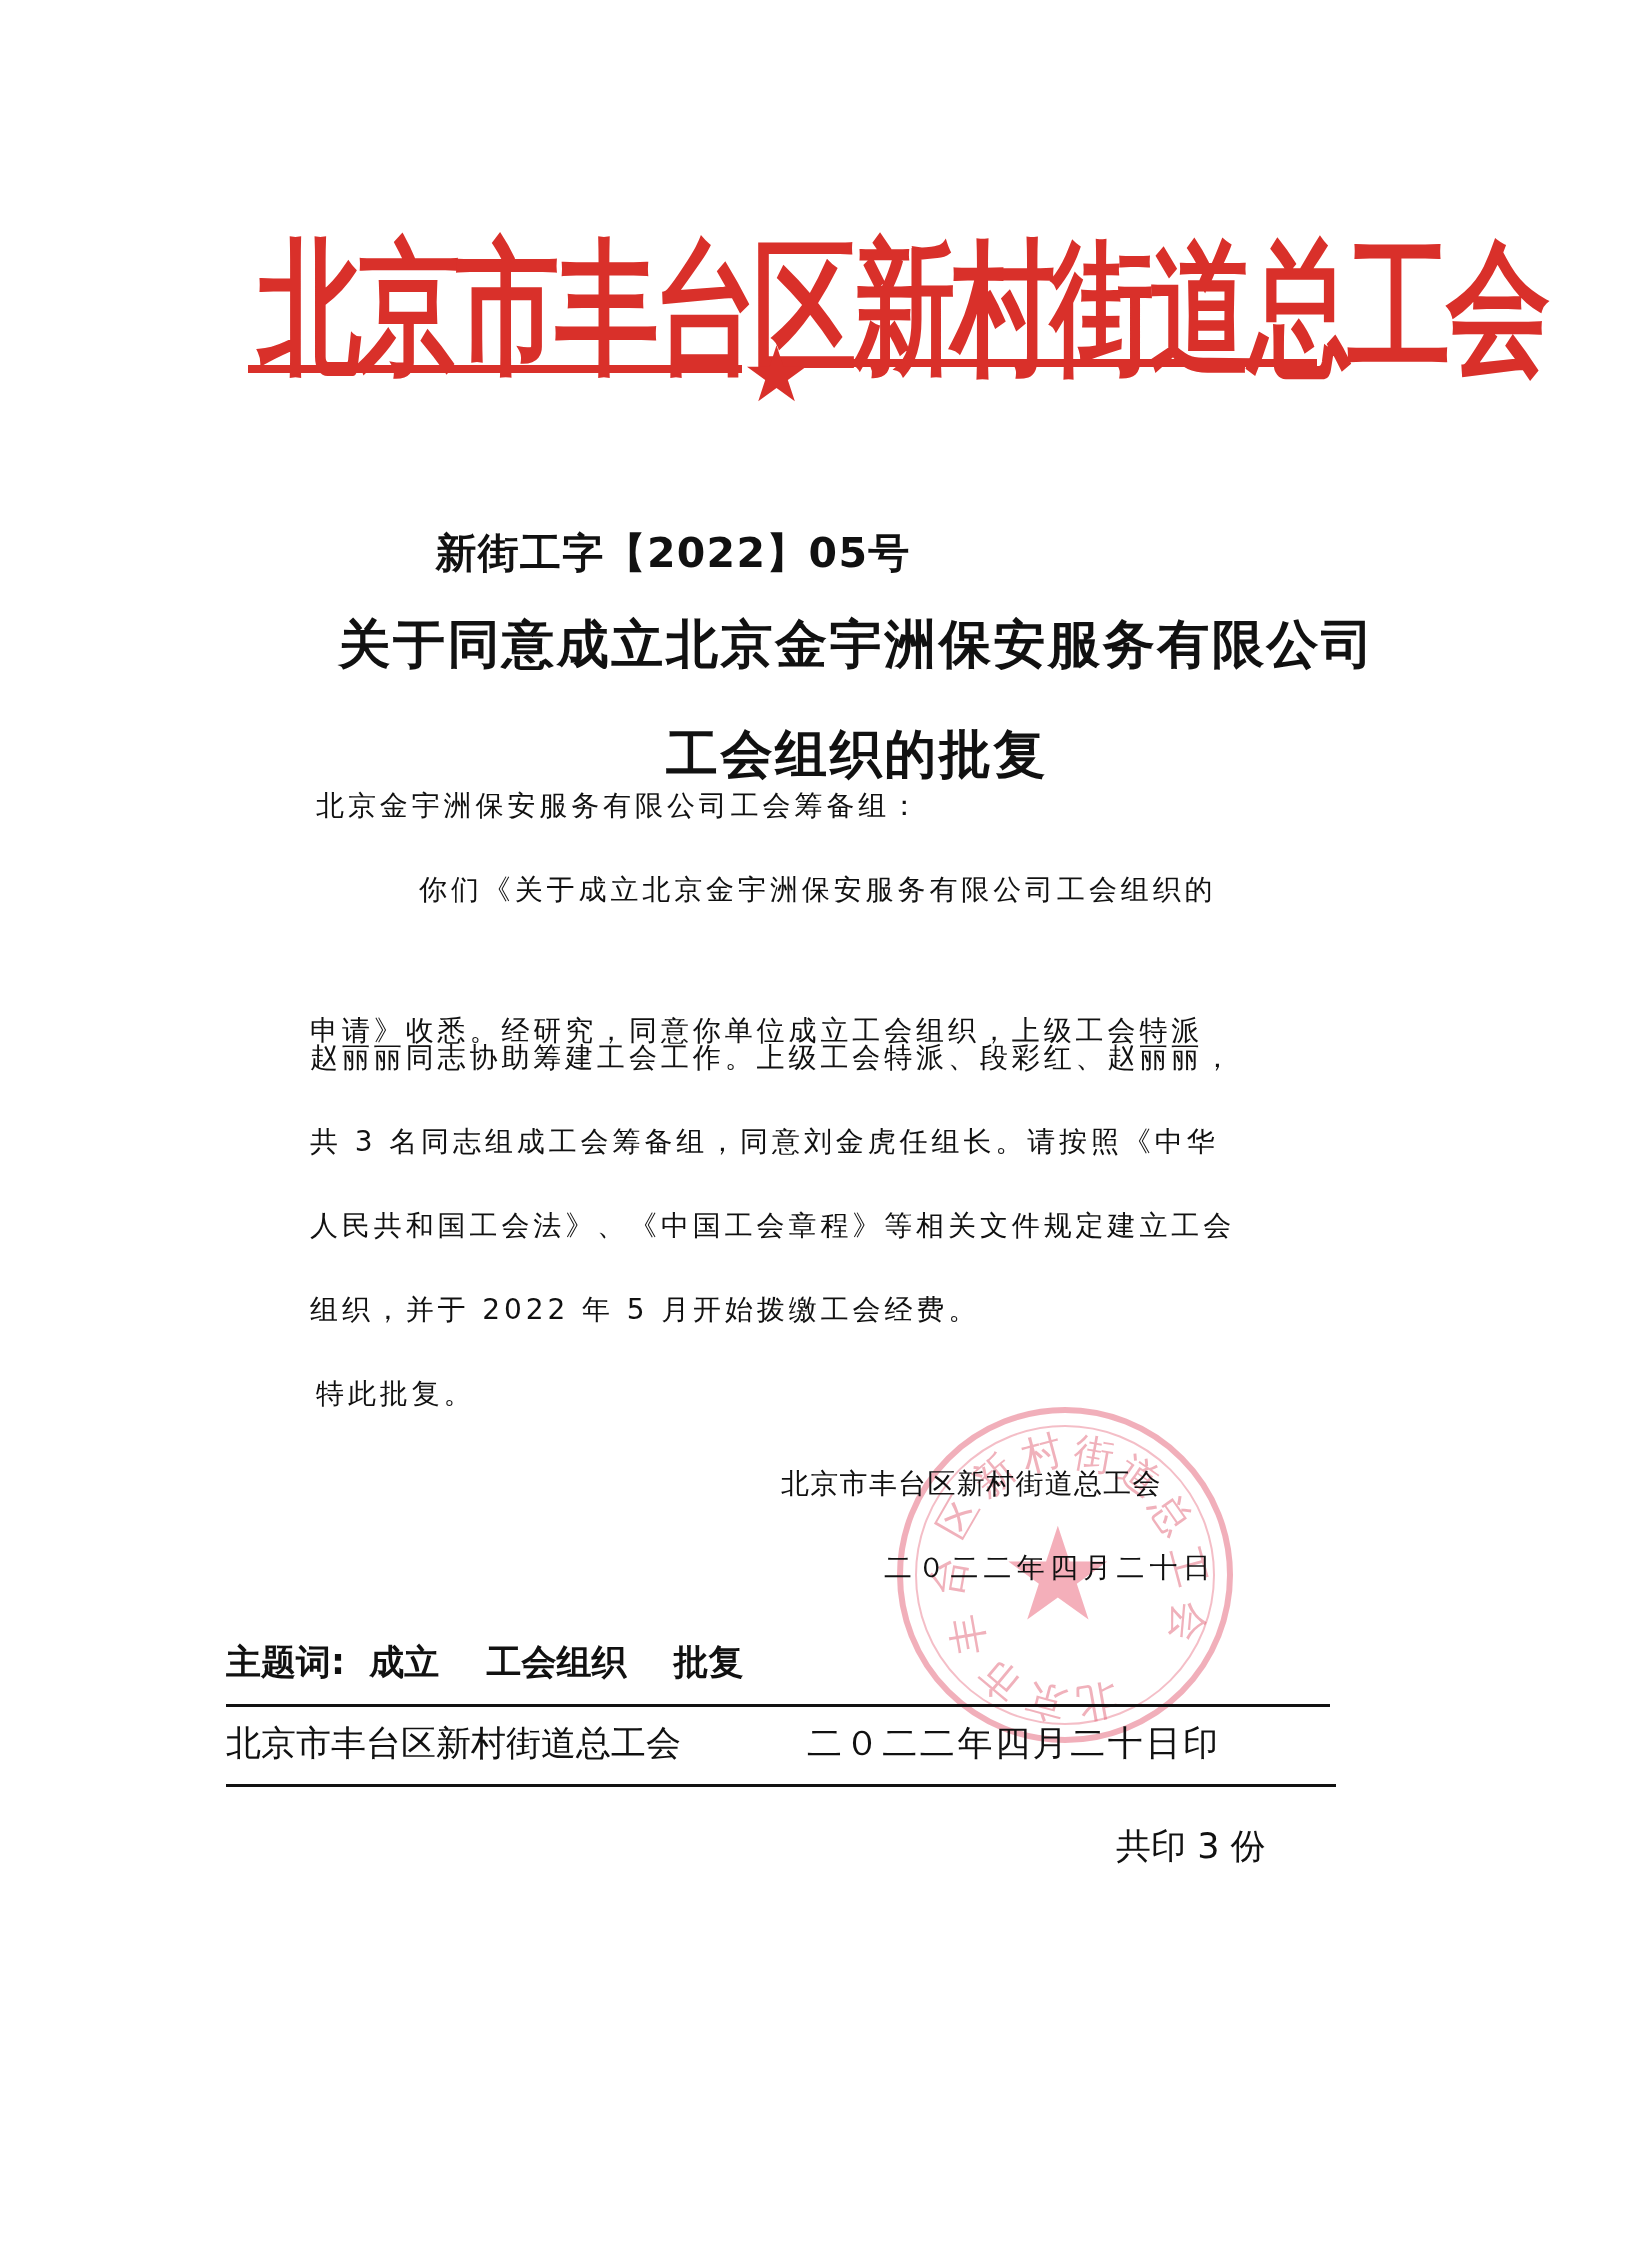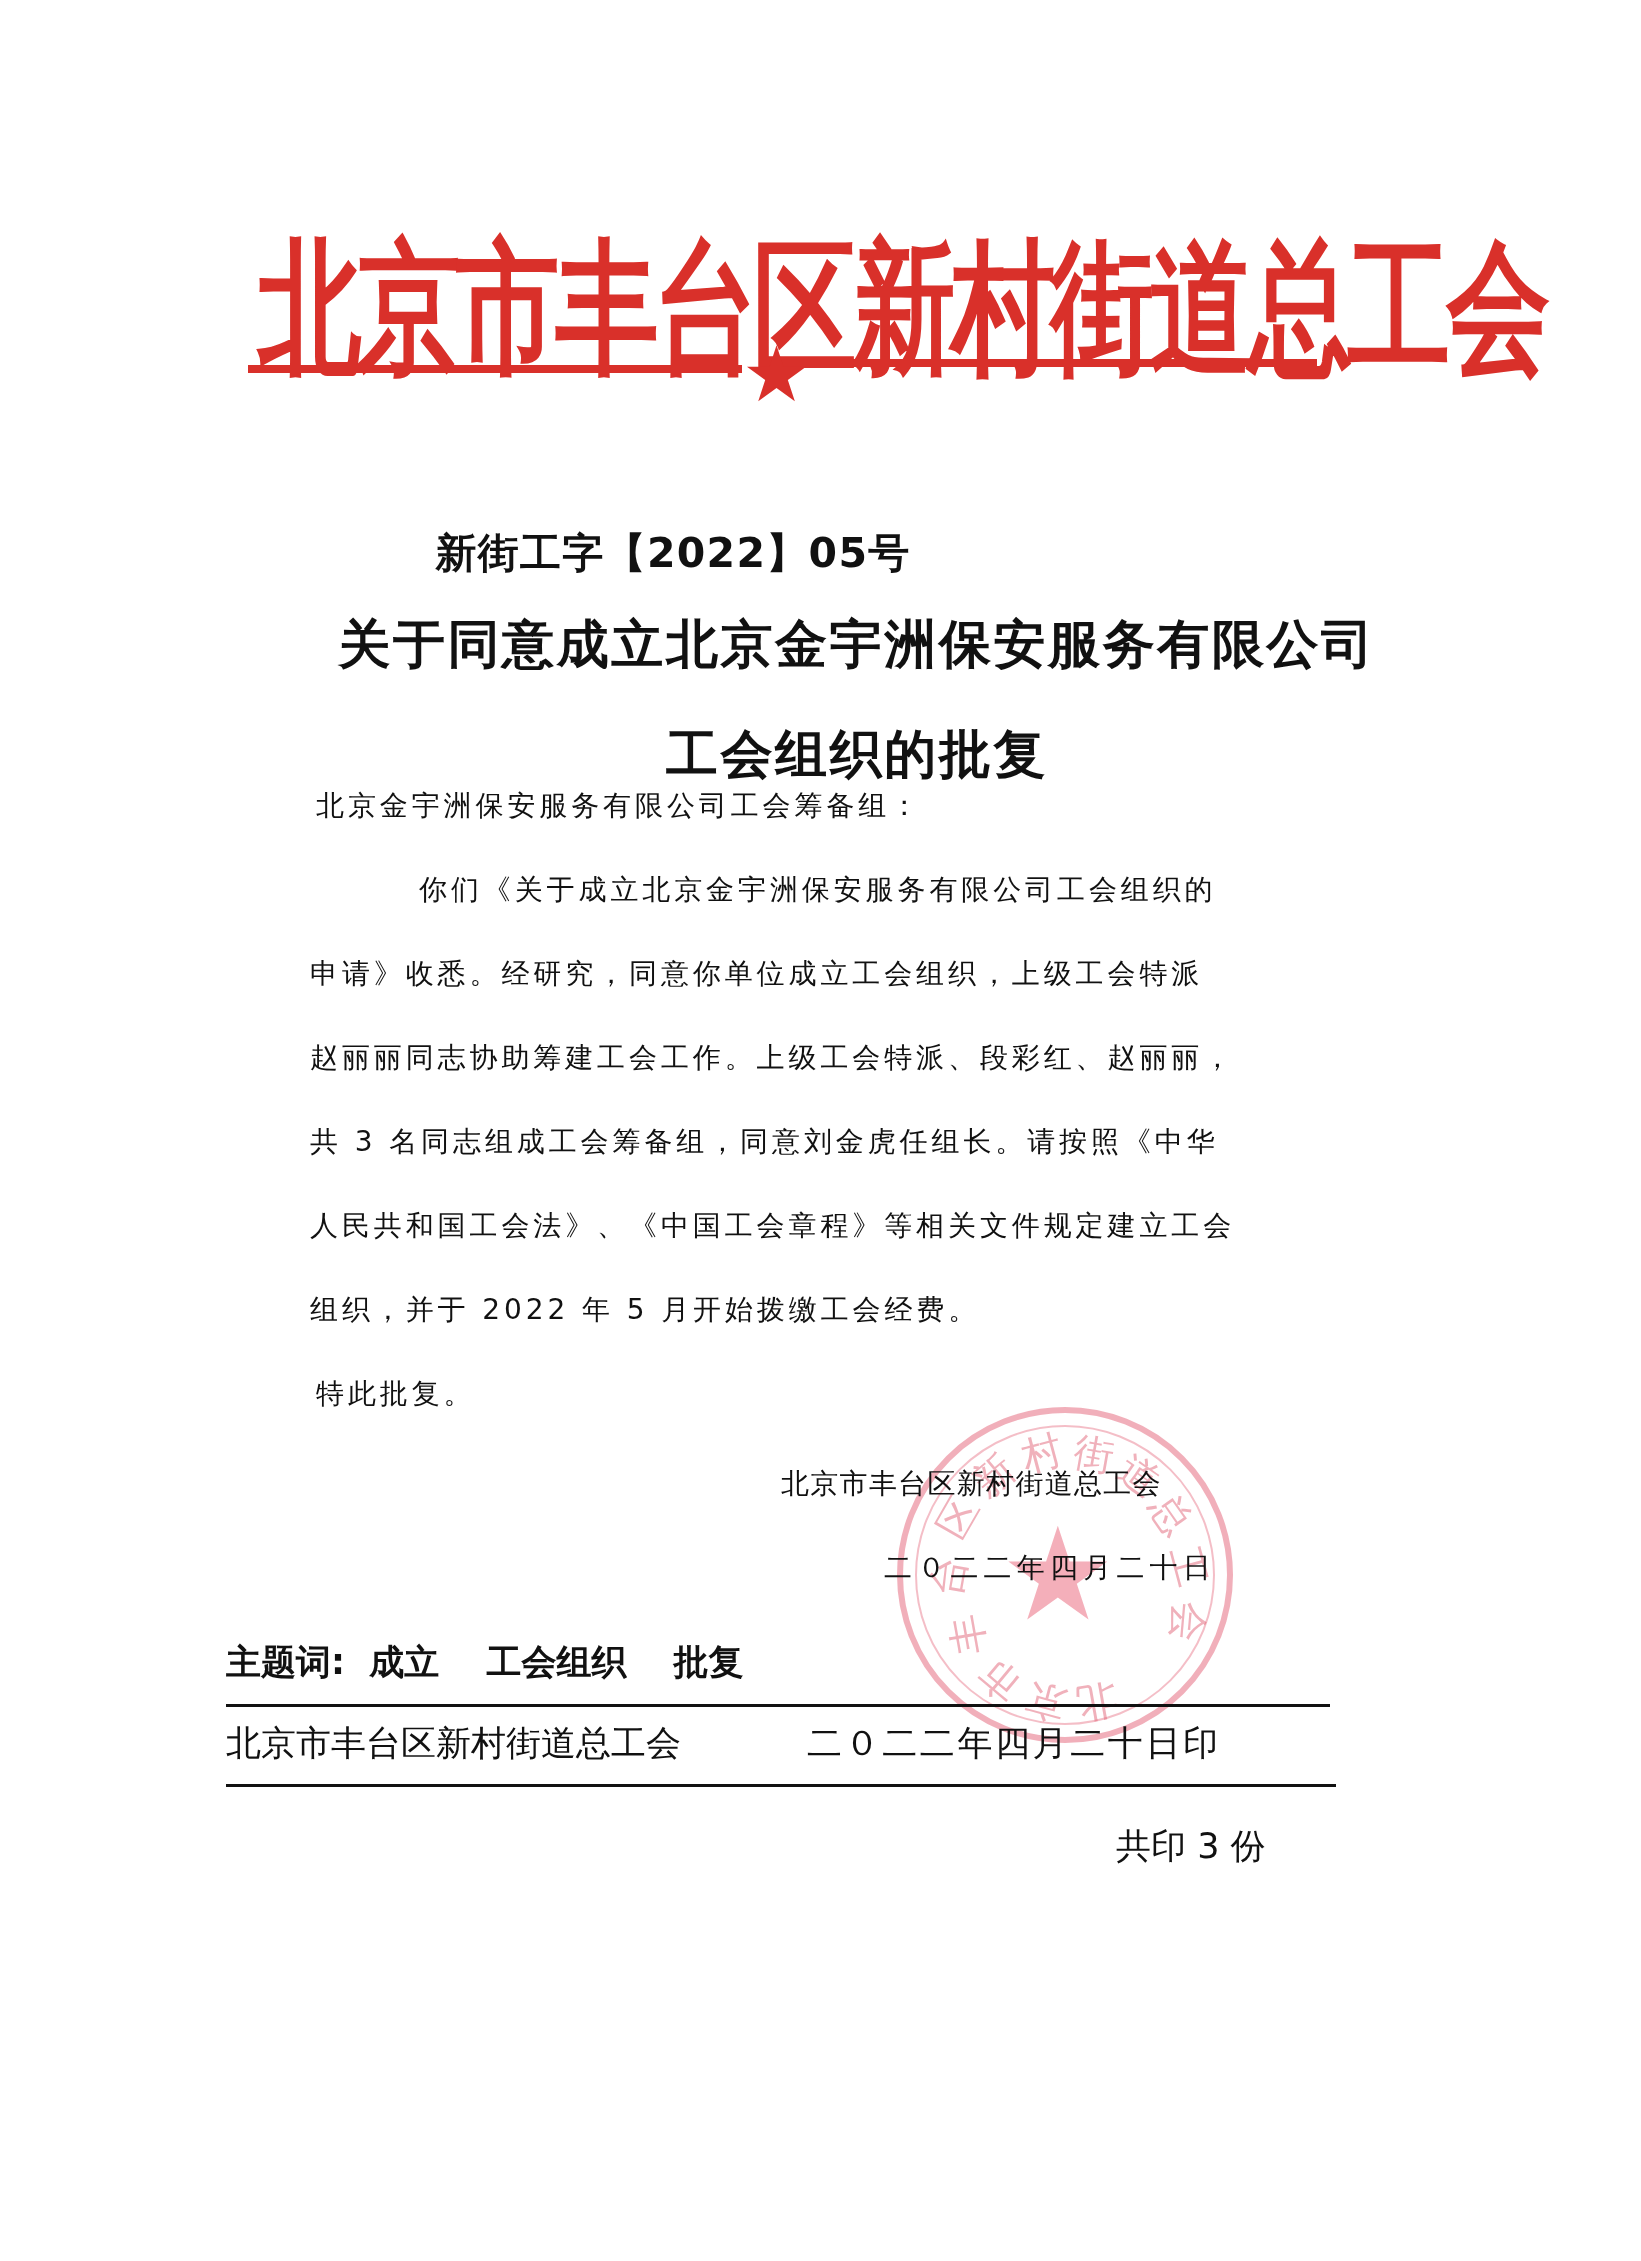--- a/index.html
+++ b/index.html
@@ -47,21 +47,21 @@
 <div class="abs star" style="left:742px; top:336px;">★</div>
 <div class="abs red-line" style="left:814px; top:359px; width:503px;"></div>
 
 <div class="abs doc-no">新街工字【2022】05号</div>
 <div class="abs title" style="top:610px;">关于同意成立北京金宇洲保安服务有限公司</div>
 <div class="abs title" style="top:720px;">工会组织的批复</div>
 
 <div class="abs body-text" style="left:316px; top:787px;">北京金宇洲保安服务有限公司工会筹备组：</div>
 
 <div class="abs body-text line" style="left:419px; top:871px;">你们《关于成立北京金宇洲保安服务有限公司工会组织的</div>
-<div class="abs body-text line" style="top:955px;text-align:right;">申请》收悉。经研究，同意你单位成立工会组织，上级工会特派</div>
+<div class="abs body-text line" style="top:1012px;text-align:right;">申请》收悉。经研究，同意你单位成立工会组织，上级工会特派</div>
 <div class="abs body-text line" style="top:1039px;">赵丽丽同志协助筹建工会工作。上级工会特派、段彩红、赵丽丽，</div>
 <div class="abs body-text line" style="top:1123px;">共 3 名同志组成工会筹备组，同意刘金虎任组长。请按照《中华</div>
 <div class="abs body-text line" style="top:1207px;">人民共和国工会法》、《中国工会章程》等相关文件规定建立工会</div>
 <div class="abs body-text line" style="top:1291px;">组织，并于 2022 年 5 月开始拨缴工会经费。</div>
 
 <div class="abs body-text" style="left:316px; top:1375px;">特此批复。</div>
 
 <div class="abs stamp">
   <div class="stamp-inner"></div>
   <div class="stamp-star">★</div>

